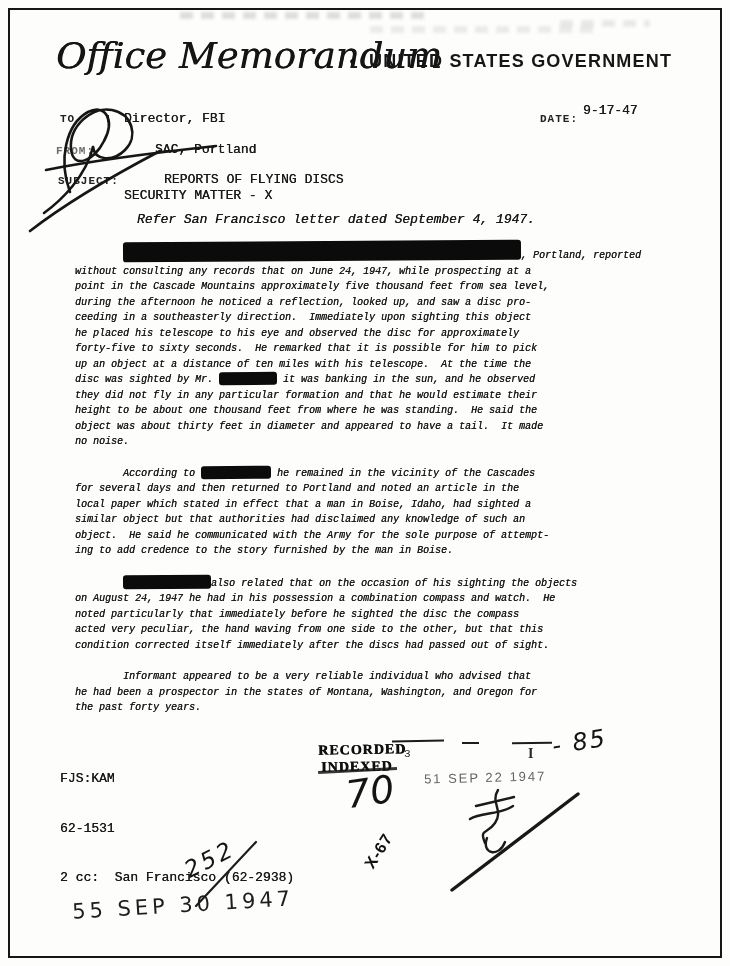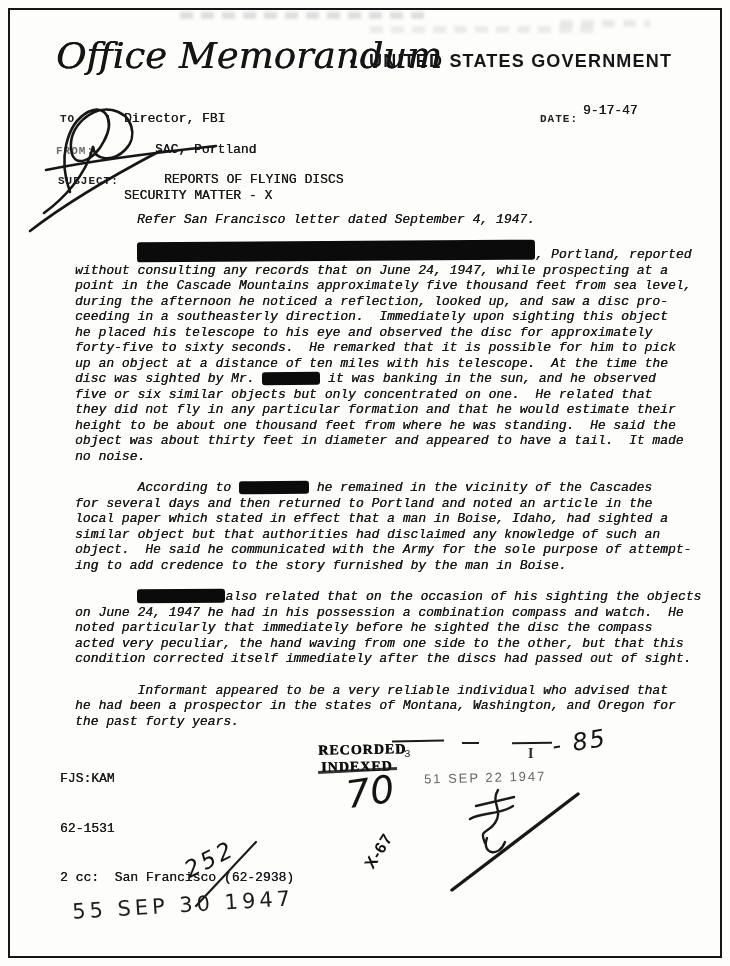--- a/index.html
+++ b/index.html
@@ -26,21 +26,21 @@
 
   
   .lbl{position:absolute;font-size:11px;font-weight:700;letter-spacing:1px;color:#222;}
   .val{position:absolute;font-size:13px;text-shadow:.3px 0 0 currentColor;white-space:pre;}
   .from-lbl{color:#3c3c3c;opacity:.75;}
 
   
   .body-block{position:absolute;left:75px;top:212px;width:630px;font-style:italic;}
   .refer{padding-left:62px;font-size:13px;text-shadow:.3px 0 0 currentColor;white-space:pre;margin-bottom:14px;}
   .para{margin-bottom:16px;}
-  .tline{white-space:pre;font-size:13px;line-height:15.5px;text-shadow:.3px 0 0 currentColor;}
+  .tline{white-space:pre;font-size:10px;line-height:15.5px;text-shadow:.3px 0 0 currentColor;}
   .redact{display:inline-block;background:#0b0b0b;border-radius:3px;
     vertical-align:-3px;transform:rotate(-.4deg);}
 
   
   .footer-block{position:absolute;left:60px;top:738px;font-size:13px;line-height:16.5px;
     text-shadow:.3px 0 0 currentColor;white-space:pre;}
 
   
   .stamp{position:absolute;font-family:"Liberation Serif",serif;font-weight:700;color:#101010;}
   .st-recorded{left:318px;top:742px;font-size:14px;letter-spacing:1px;transform:rotate(-1deg);text-shadow:.6px 0 0 #000;}
@@ -98,37 +98,36 @@
         <div class="para">
           <div class="tline"><span>        </span><span class="redact" style="width: 398px; height: 20px;"></span><span>, Portland, reported</span></div>
           <div class="tline"><span>without consulting any records that on June 24, 1947, while prospecting at a</span></div>
           <div class="tline"><span>point in the Cascade Mountains approximately five thousand feet from sea level,</span></div>
           <div class="tline"><span>during the afternoon he noticed a reflection, looked up, and saw a disc pro-</span></div>
           <div class="tline"><span>ceeding in a southeasterly direction.  Immediately upon sighting this object</span></div>
           <div class="tline"><span>he placed his telescope to his eye and observed the disc for approximately</span></div>
           <div class="tline"><span>forty-five to sixty seconds.  He remarked that it is possible for him to pick</span></div>
           <div class="tline"><span>up an object at a distance of ten miles with his telescope.  At the time the</span></div>
           <div class="tline"><span>disc was sighted by Mr. </span><span class="redact" style="width: 58px; height: 13px;"></span><span> it was banking in the sun, and he observed</span></div>
-          <div class="tline"><span>five or six similar objects but only concentrated on one.  He related that</span></div>
           <div class="tline"><span>they did not fly in any particular formation and that he would estimate their</span></div>
           <div class="tline"><span>height to be about one thousand feet from where he was standing.  He said the</span></div>
           <div class="tline"><span>object was about thirty feet in diameter and appeared to have a tail.  It made</span></div>
           <div class="tline"><span>no noise.</span></div>
         </div>
         <div class="para">
           <div class="tline"><span>        According to </span><span class="redact" style="width: 70px; height: 13px;"></span><span> he remained in the vicinity of the Cascades</span></div>
           <div class="tline"><span>for several days and then returned to Portland and noted an article in the</span></div>
           <div class="tline"><span>local paper which stated in effect that a man in Boise, Idaho, had sighted a</span></div>
           <div class="tline"><span>similar object but that authorities had disclaimed any knowledge of such an</span></div>
           <div class="tline"><span>object.  He said he communicated with the Army for the sole purpose of attempt-</span></div>
           <div class="tline"><span>ing to add credence to the story furnished by the man in Boise.</span></div>
         </div>
         <div class="para">
           <div class="tline"><span>        </span><span class="redact" style="width: 88px; height: 14px;"></span><span>also related that on the occasion of his sighting the objects</span></div>
-          <div class="tline"><span>on June 24, 1947 he had in his possession a combination compass and watch.  He</span></div>
+          <div class="tline"><span>on August 24, 1947 he had in his possession a combination compass and watch.  He</span></div>
           <div class="tline"><span>noted particularly that immediately before he sighted the disc the compass</span></div>
           <div class="tline"><span>acted very peculiar, the hand waving from one side to the other, but that this</span></div>
           <div class="tline"><span>condition corrected itself immediately after the discs had passed out of sight.</span></div>
         </div>
         <div class="para">
           <div class="tline"><span>        Informant appeared to be a very reliable individual who advised that</span></div>
           <div class="tline"><span>he had been a prospector in the states of Montana, Washington, and Oregon for</span></div>
           <div class="tline"><span>the past forty years.</span></div>
         </div>
       </div>

